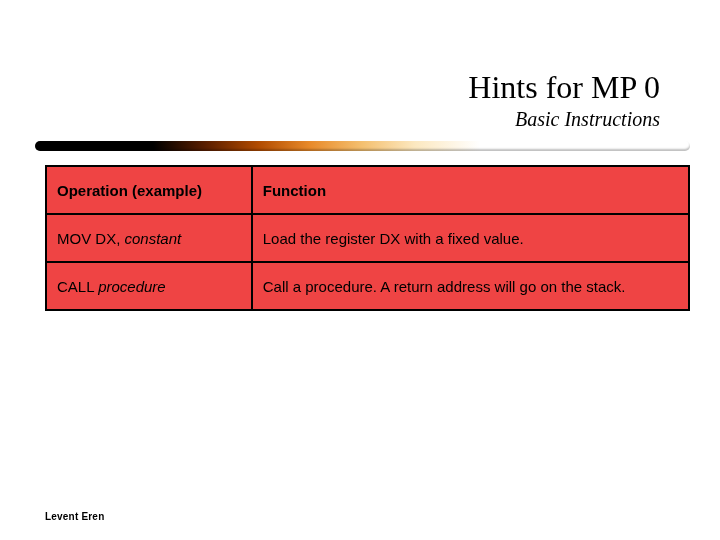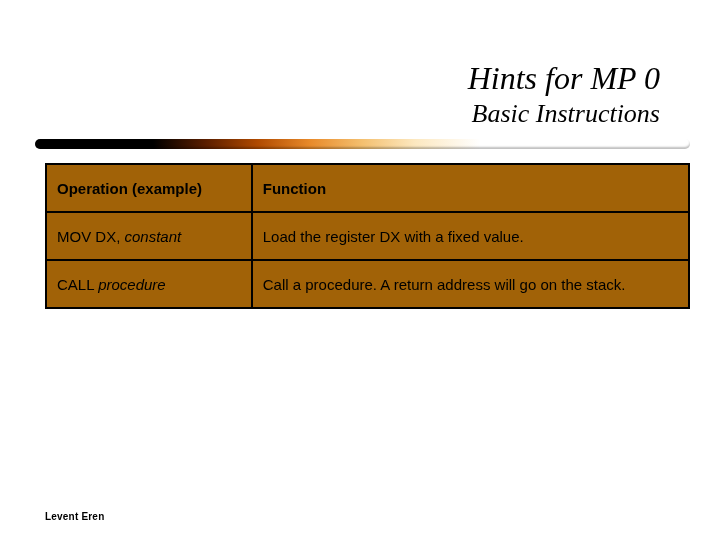--- a/index.html
+++ b/index.html
@@ -12,30 +12,30 @@
     overflow: hidden;
   }
   .slide {
     width: 100%;
     height: 100%;
     padding: 60px 30px 0 45px;
     position: relative;
   }
   .title {
     font-family: "Times New Roman", Times, serif;
-    font-style: italic;
     font-size: 32px;
     text-align: right;
     padding-right: 30px;
     color: #000;
+    margin-top: 9px;
   }
   .subtitle {
     font-family: "Times New Roman", Times, serif;
     font-style: italic;
-    font-size: 26px;
+    font-size: 20px;
     text-align: right;
     padding-right: 30px;
     color: #000;
     margin-top: 2px;
   }
   .divider {
     margin-top: 10px;
     height: 12px;
     position: relative;
     margin-left: -10px;
@@ -56,21 +56,21 @@
     box-shadow: inset 0 -2px 2px rgba(0,0,0,0.25);
   }
   .table-wrap {
     margin-top: 12px;
     margin-right: 0;
   }
   table {
     border-collapse: collapse;
     width: 100%;
     font-family: Arial, Helvetica, sans-serif;
-    background: #a16207;
+    background: #ef4444;
   }
   th, td {
     border: 2px solid #000;
     text-align: left;
     padding: 8px 10px;
     font-size: 15px;
     vertical-align: middle;
     height: 48px;
   }
   th {

